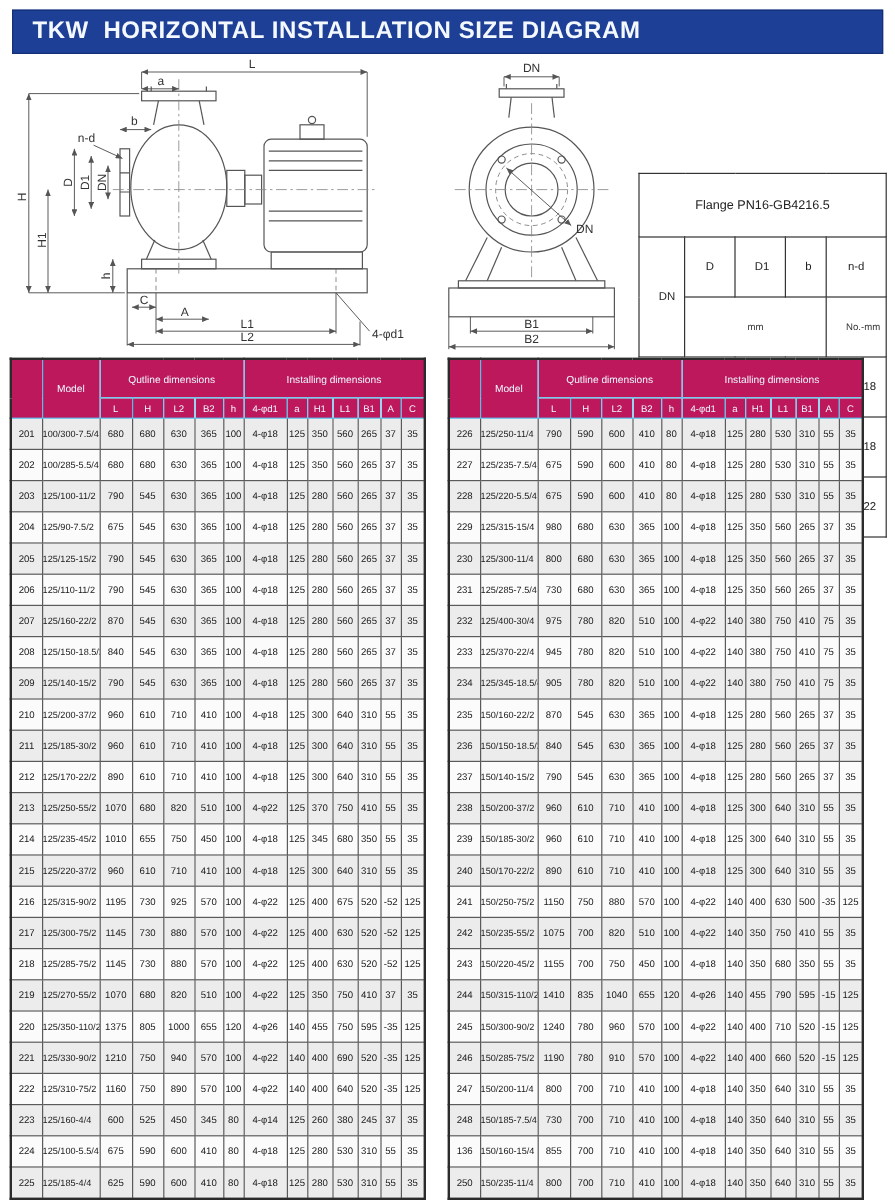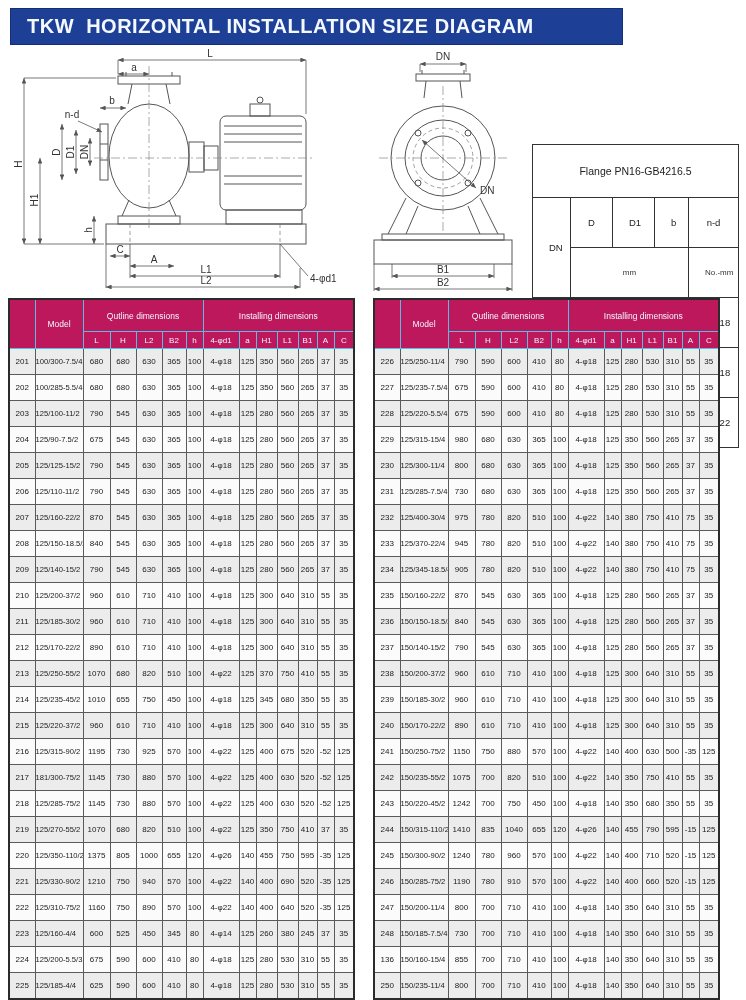--- a/index.html
+++ b/index.html
@@ -2,21 +2,21 @@
 <html><head>
 <meta charset="utf-8">
 <style>
   html,body{margin:0;padding:0;}
   body{
     width:746px;height:1000px;position:relative;background:#ffffff;
     font-family:"Liberation Sans", sans-serif;color:#1a1a1a;overflow:hidden;
   }
   
   .titlebar{
-    position:absolute;left:10px;top:8px;width:613px;height:37px;
+    position:absolute;left:10px;top:8px;width:726px;height:37px;
     background:#1d3f96;border:1px solid #142f77;box-sizing:border-box;
     display:flex;align-items:center;padding-left:16px;
   }
   .titlebar .title{
     color:#f4f8ff;font-size:20px;font-weight:bold;letter-spacing:.5px;white-space:pre;
   }
   
   .diagram-area{position:absolute;left:0;top:48px;width:746px;height:248px;}
   svg{position:absolute;}
   .ln{stroke:#555;stroke-width:1;fill:none;}
@@ -561,21 +561,21 @@
           <td>4-φ22</td>
           <td>125</td>
           <td>400</td>
           <td>675</td>
           <td>520</td>
           <td>-52</td>
           <td>125</td>
         </tr>
         <tr class="odd">
           <td>217</td>
-          <td class="model">181/300-75/2</td>
+          <td class="model">125/300-75/2</td>
           <td>1145</td>
           <td>730</td>
           <td>880</td>
           <td>570</td>
           <td>100</td>
           <td>4-φ22</td>
           <td>125</td>
           <td>400</td>
           <td>630</td>
           <td>520</td>
@@ -673,21 +673,21 @@
           <td>4-φ14</td>
           <td>125</td>
           <td>260</td>
           <td>380</td>
           <td>245</td>
           <td>37</td>
           <td>35</td>
         </tr>
         <tr>
           <td>224</td>
-          <td class="model">125/200-5.5/3</td>
+          <td class="model">125/100-5.5/4</td>
           <td>675</td>
           <td>590</td>
           <td>600</td>
           <td>410</td>
           <td>80</td>
           <td>4-φ18</td>
           <td>125</td>
           <td>280</td>
           <td>530</td>
           <td>310</td>
@@ -1021,21 +1021,21 @@
           <td>140</td>
           <td>350</td>
           <td>750</td>
           <td>410</td>
           <td>55</td>
           <td>35</td>
         </tr>
         <tr>
           <td>243</td>
           <td class="model">150/220-45/2</td>
-          <td>1242</td>
+          <td>1155</td>
           <td>700</td>
           <td>750</td>
           <td>450</td>
           <td>100</td>
           <td>4-φ18</td>
           <td>140</td>
           <td>350</td>
           <td>680</td>
           <td>350</td>
           <td>55</td>

